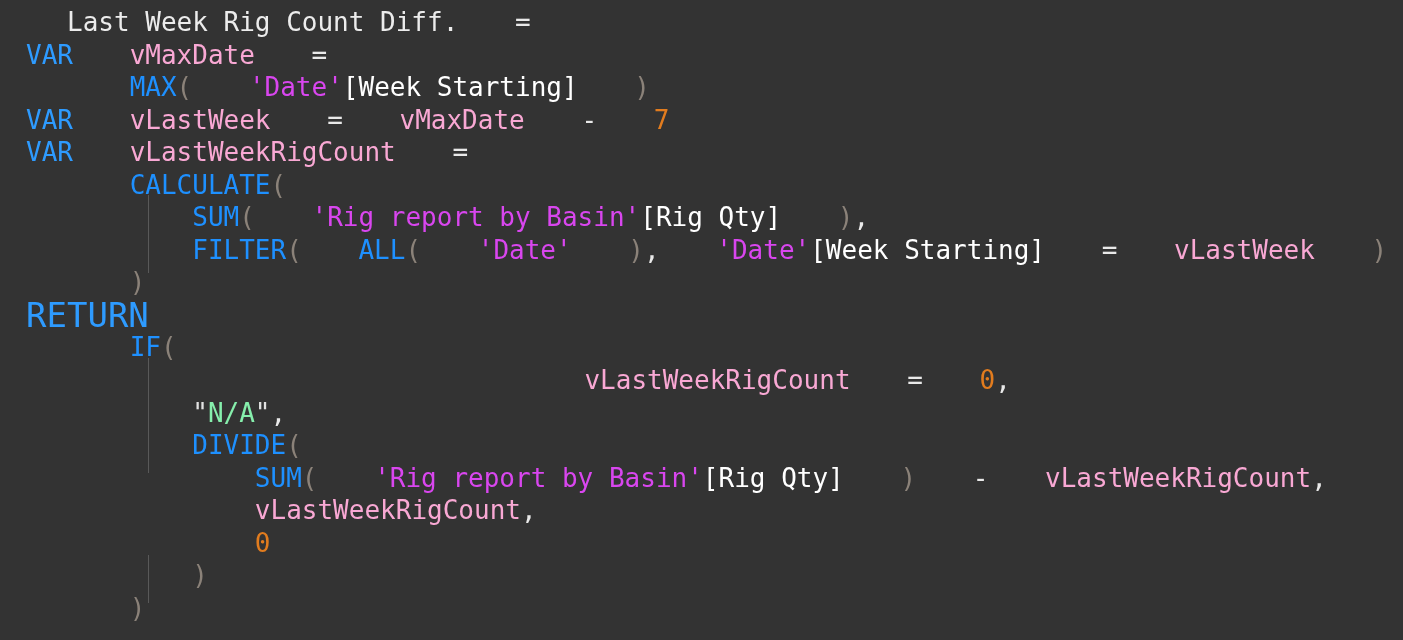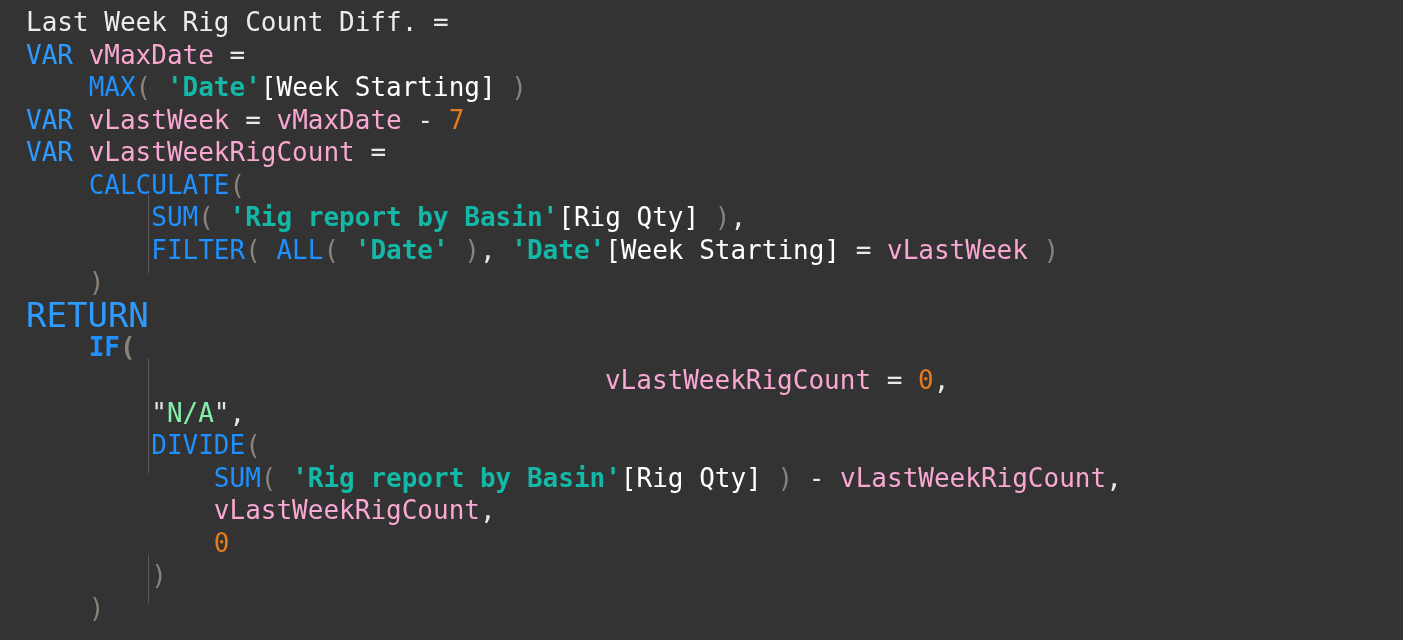--- a/index.html
+++ b/index.html
@@ -43,30 +43,30 @@
   .code-line {
     height: 32.55px;
     line-height: 32.55px;
     font-size: 26px;
     white-space: pre;
     letter-spacing: 0px;
     color: #e9e9e9;
   }
 
   
-  .tok-plain    { color: #ececec; }
+  .tok-plain    { color: #ececec; margin-left: 41px; }
   .tok-keyword  { color: #2e9bff; }
   .tok-function { color: #1e90ff; text-align: right; }
   .tok-var      { color: #f9a8d4; }
   .tok-number   { color: #e27c1e; }
   .tok-string   { color: #86efac; }
   .tok-quote    { color: #e2e2e2; }
   .tok-punct    { color: #8b8279; }
   .tok-operator { color: #e9e9e9; }
-  .tok-table    { color: #14b8a6; font-weight: bold; }
+  .tok-table    { color: #d946ef; }
   .tok-column   { color: #ffffff; text-align: center; }
 </style>
 </head>
 <body>
 
 <div id="code-editor">
   <div id="indent-guides-layer">
       <div class="indent-guide" style="left: 148px; top: 195px; height: 78px; background: rgb(89, 89, 89);"></div>
       <div class="indent-guide" style="left: 148px; top: 358px; height: 115px; background: rgb(89, 89, 89);"></div>
       <div class="indent-guide" style="left: 148px; top: 555px; height: 48px; background: rgb(89, 89, 89);"></div>
@@ -75,21 +75,21 @@
       <div class="code-line" style="height: 32.55px; line-height: 32.55px; font-size: 26px;"><span class="tok-plain">Last Week Rig Count Diff.</span><span class="tok-plain"> </span><span class="tok-operator">=</span></div>
       <div class="code-line" style="height: 32.55px; line-height: 32.55px; font-size: 26px;"><span class="tok-keyword">VAR</span><span class="tok-plain"> </span><span class="tok-var">vMaxDate</span><span class="tok-plain"> </span><span class="tok-operator">=</span></div>
       <div class="code-line" style="height: 32.55px; line-height: 32.55px; font-size: 26px;"><span class="tok-plain">    </span><span class="tok-function">MAX</span><span class="tok-punct">(</span><span class="tok-plain"> </span><span class="tok-table">'Date'</span><span class="tok-column">[Week Starting]</span><span class="tok-plain"> </span><span class="tok-punct">)</span></div>
       <div class="code-line" style="height: 32.55px; line-height: 32.55px; font-size: 26px;"><span class="tok-keyword">VAR</span><span class="tok-plain"> </span><span class="tok-var">vLastWeek</span><span class="tok-plain"> </span><span class="tok-operator">=</span><span class="tok-plain"> </span><span class="tok-var">vMaxDate</span><span class="tok-plain"> </span><span class="tok-operator">-</span><span class="tok-plain"> </span><span class="tok-number">7</span></div>
       <div class="code-line" style="height: 32.55px; line-height: 32.55px; font-size: 26px;"><span class="tok-keyword">VAR</span><span class="tok-plain"> </span><span class="tok-var">vLastWeekRigCount</span><span class="tok-plain"> </span><span class="tok-operator">=</span></div>
       <div class="code-line" style="height: 32.55px; line-height: 32.55px; font-size: 26px;"><span class="tok-plain">    </span><span class="tok-function">CALCULATE</span><span class="tok-punct">(</span></div>
       <div class="code-line" style="height: 32.55px; line-height: 32.55px; font-size: 26px;"><span class="tok-plain">        </span><span class="tok-function">SUM</span><span class="tok-punct">(</span><span class="tok-plain"> </span><span class="tok-table">'Rig report by Basin'</span><span class="tok-column">[Rig Qty]</span><span class="tok-plain"> </span><span class="tok-punct">)</span><span class="tok-operator">,</span></div>
       <div class="code-line" style="height: 32.55px; line-height: 32.55px; font-size: 26px;"><span class="tok-plain">        </span><span class="tok-function">FILTER</span><span class="tok-punct">(</span><span class="tok-plain"> </span><span class="tok-function">ALL</span><span class="tok-punct">(</span><span class="tok-plain"> </span><span class="tok-table">'Date'</span><span class="tok-plain"> </span><span class="tok-punct">)</span><span class="tok-operator">,</span><span class="tok-plain"> </span><span class="tok-table">'Date'</span><span class="tok-column">[Week Starting]</span><span class="tok-plain"> </span><span class="tok-operator">=</span><span class="tok-plain"> </span><span class="tok-var">vLastWeek</span><span class="tok-plain"> </span><span class="tok-punct">)</span></div>
       <div class="code-line" style="height: 32.55px; line-height: 32.55px; font-size: 26px;"><span class="tok-plain">    </span><span class="tok-punct">)</span></div>
       <div class="code-line" style="height: 32.55px; line-height: 32.55px; font-size: 34px;"><span class="tok-keyword">RETURN</span></div>
-      <div class="code-line" style="height: 32.55px; line-height: 32.55px; font-size: 26px; font-weight: bold;"><span class="tok-plain">    </span><span class="tok-function">IF</span><span class="tok-punct">(</span></div>
+      <div class="code-line" style="height: 32.55px; line-height: 32.55px; font-size: 26px;"><span class="tok-plain">    </span><span class="tok-function">IF</span><span class="tok-punct">(</span></div>
       <div class="code-line" style="height: 32.55px; line-height: 32.55px; font-size: 26px; text-align: center;"><span class="tok-plain">        </span><span class="tok-var">vLastWeekRigCount</span><span class="tok-plain"> </span><span class="tok-operator">=</span><span class="tok-plain"> </span><span class="tok-number">0</span><span class="tok-operator">,</span></div>
       <div class="code-line" style="height: 32.55px; line-height: 32.55px; font-size: 26px;"><span class="tok-plain">        </span><span class="tok-quote">"</span><span class="tok-string">N/A</span><span class="tok-quote">"</span><span class="tok-operator">,</span></div>
       <div class="code-line" style="height: 32.55px; line-height: 32.55px; font-size: 26px;"><span class="tok-plain">        </span><span class="tok-function">DIVIDE</span><span class="tok-punct">(</span></div>
       <div class="code-line" style="height: 32.55px; line-height: 32.55px; font-size: 26px;"><span class="tok-plain">            </span><span class="tok-function">SUM</span><span class="tok-punct">(</span><span class="tok-plain"> </span><span class="tok-table">'Rig report by Basin'</span><span class="tok-column">[Rig Qty]</span><span class="tok-plain"> </span><span class="tok-punct">)</span><span class="tok-plain"> </span><span class="tok-operator">-</span><span class="tok-plain"> </span><span class="tok-var">vLastWeekRigCount</span><span class="tok-operator">,</span></div>
       <div class="code-line" style="height: 32.55px; line-height: 32.55px; font-size: 26px;"><span class="tok-plain">            </span><span class="tok-var">vLastWeekRigCount</span><span class="tok-operator">,</span></div>
       <div class="code-line" style="height: 32.55px; line-height: 32.55px; font-size: 26px;"><span class="tok-plain">            </span><span class="tok-number">0</span></div>
       <div class="code-line" style="height: 32.55px; line-height: 32.55px; font-size: 26px;"><span class="tok-plain">        </span><span class="tok-punct">)</span></div>
       <div class="code-line" style="height: 32.55px; line-height: 32.55px; font-size: 26px;"><span class="tok-plain">    </span><span class="tok-punct">)</span></div>
     </div>
 </div>

